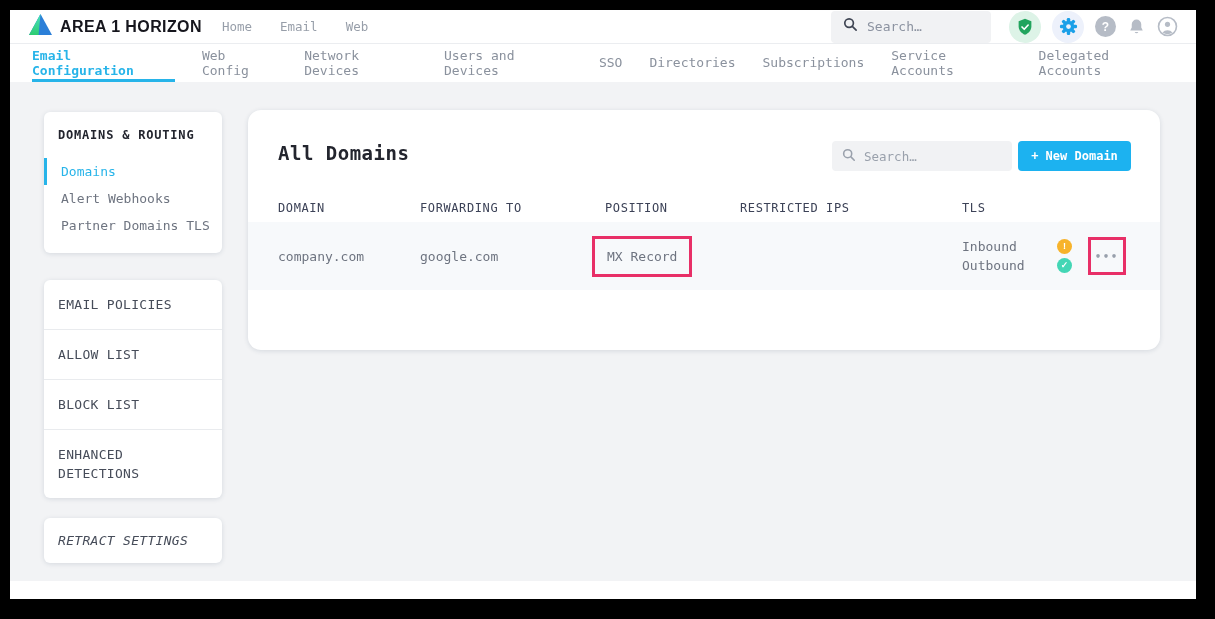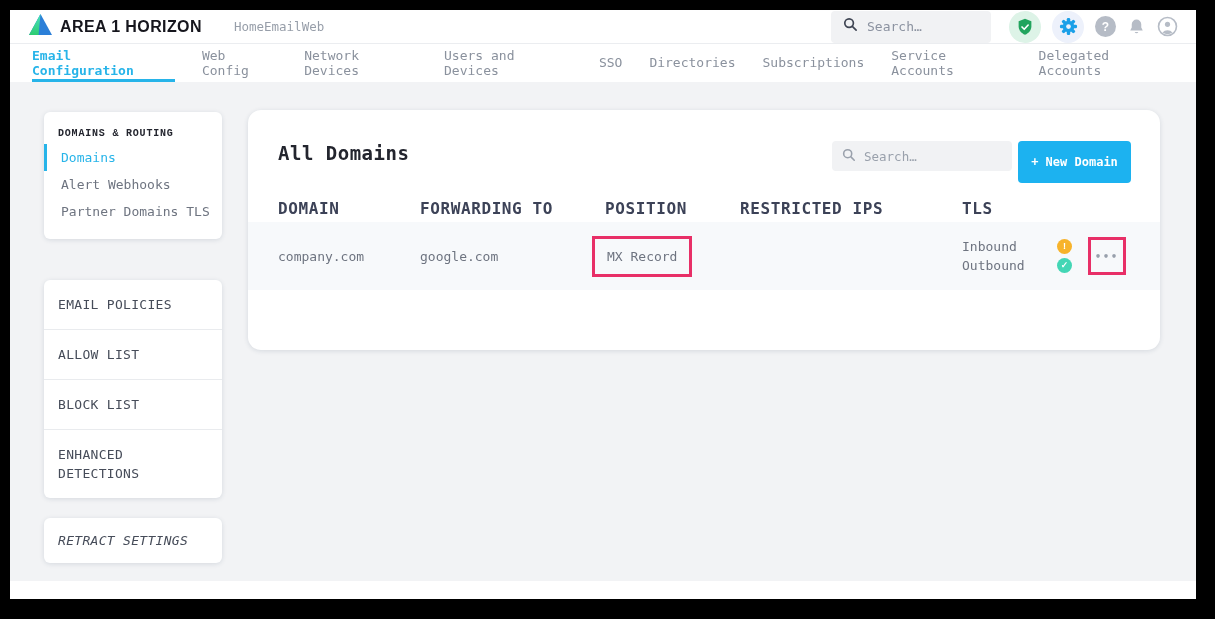--- a/index.html
+++ b/index.html
@@ -9,21 +9,21 @@
 
   .app { position: absolute; left: 10px; top: 10px; width: 1186px; height: 589px;
          background: #fff; overflow: hidden; }
 
   
   .topbar { height: 34px; display: flex; align-items: center; padding: 0 18px;
             border-bottom: 1px solid #ebedf0; background: #fff; }
   .brand { display: flex; align-items: center; gap: 7px; }
   .brand-name { font-family: "Liberation Sans", sans-serif; font-weight: 700;
                 font-size: 16px; color: #16161d; letter-spacing: .4px; }
-  .top-links { display: flex; margin-left: 32px; justify-content: center; }
+  .top-links { display: flex; gap: 28px; margin-left: 20px; justify-content: center; }
   .top-link { font-size: 12.5px; color: #979ea9; cursor: pointer; }
   .top-spacer { flex: 1; }
   .search-box { display: flex; align-items: center; gap: 9px; background: #f1f2f4;
                 border-radius: 4px; height: 32px; padding: 0 12px; width: 160px; }
   .search-box input { border: 0; outline: 0; background: transparent; width: 100%;
                       font-family: inherit; font-size: 13px; color: #3c4257; }
   .search-box input::placeholder { color: #8b92a0; }
   .icon-cluster { display: flex; align-items: center; gap: 11px; margin-left: 18px; }
   .halo { width: 32px; height: 32px; border-radius: 50%; display: flex;
           align-items: center; justify-content: center; cursor: pointer; }
@@ -41,22 +41,22 @@
          cursor: pointer; border-bottom: 3px solid transparent; padding-top: 2px; }
   .tab.active { color: #27b4e9; font-weight: 700; border-bottom-color: #27b4e9; }
 
   
   .content { position: relative; height: 499px; background: #f2f3f5; }
 
   .card { background: #fff; border-radius: 6px;
           box-shadow: 0 1px 5px rgba(23,43,77,.13); }
 
   .side1 { position: absolute; left: 34px; top: 30px; width: 178px; padding: 16px 0 14px; }
-  .side1-title { font-size: 10px; font-weight: 700; color: #23252e;
-                 letter-spacing: .8px; padding: 0 14px; margin-bottom: 5px; font-family: Liberation Mono, monospace; }
+  .side1-title { font-size: 12px; font-weight: 700; color: #23252e;
+                 letter-spacing: .8px; padding: 0 14px; margin-bottom: 16px; }
   .side1-item { font-size: 13px; color: #6e7480; padding: 6px 8px 6px 14px;
                 border-left: 3px solid transparent; cursor: pointer; }
   .side1-item.active { color: #27b4e9; border-left-color: #27b4e9; }
 
   .side2 { position: absolute; left: 34px; top: 198px; width: 178px; overflow: hidden; }
   .side2-item { font-size: 13px; color: #464c59; padding: 15px 14px;
                 border-bottom: 1px solid #e9ebee; cursor: pointer; letter-spacing: .3px; }
   .side2-item:last-child { border-bottom: 0; }
   .side2-item span { display: inline-block; max-width: 132px; line-height: 19px; }
 
@@ -67,28 +67,28 @@
   
   .panel { position: absolute; left: 238px; top: 28px; width: 912px; height: 240px; border-radius: 13px; }
   .panel-title { position: absolute; left: 30px; top: 32px; font-size: 19px;
                  font-weight: 700; color: #23252e; letter-spacing: .5px; }
   .panel-search { position: absolute; left: 584px; top: 31px; width: 180px; height: 30px;
                   display: flex; align-items: center; gap: 8px; background: #f1f2f4;
                   border-radius: 4px; padding: 0 10px; }
   .panel-search input { border: 0; outline: 0; background: transparent; width: 100%;
                         font-family: inherit; font-size: 12.5px; color: #3c4257; }
   .panel-search input::placeholder { color: #9aa1ac; }
-  .new-btn { position: absolute; left: 770px; top: 31px; width: 113px; height: 42px;
+  .new-btn { position: absolute; left: 770px; top: 31px; width: 113px; height: 30px;
              background: #1cb2f0; color: #fff; border: 0; border-radius: 4px;
              font-family: inherit; font-size: 12px; font-weight: 700; cursor: pointer; }
 
   .tgrid { display: grid; grid-template-columns: 142px 185px 135px 222px 126px 1fr;
            padding-left: 30px; align-items: center; }
   .thead { position: absolute; left: 0; top: 84px; width: 100%; height: 28px; }
-  .th { font-size: 16px; font-weight: 700; color: #3c4257; letter-spacing: .6px; }
+  .th { font-size: 12px; font-weight: 400; color: #3c4257; letter-spacing: .6px; }
   .trow { position: absolute; left: 0; top: 112px; width: 100%; height: 68px;
           background: #f7f9fb; }
   .td { font-size: 13px; color: #6e7480; }
 
   .annotation { border: 3px solid #e82f67; }
   .pos-annotation { display: inline-block; padding: 10px 12px; margin-left: -13px; text-align: center; }
 
   .tls-line { display: flex; align-items: center; justify-content: space-between;
               width: 110px; line-height: 19px; }
   .status-dot { width: 15px; height: 15px; border-radius: 50%; color: #fff;

